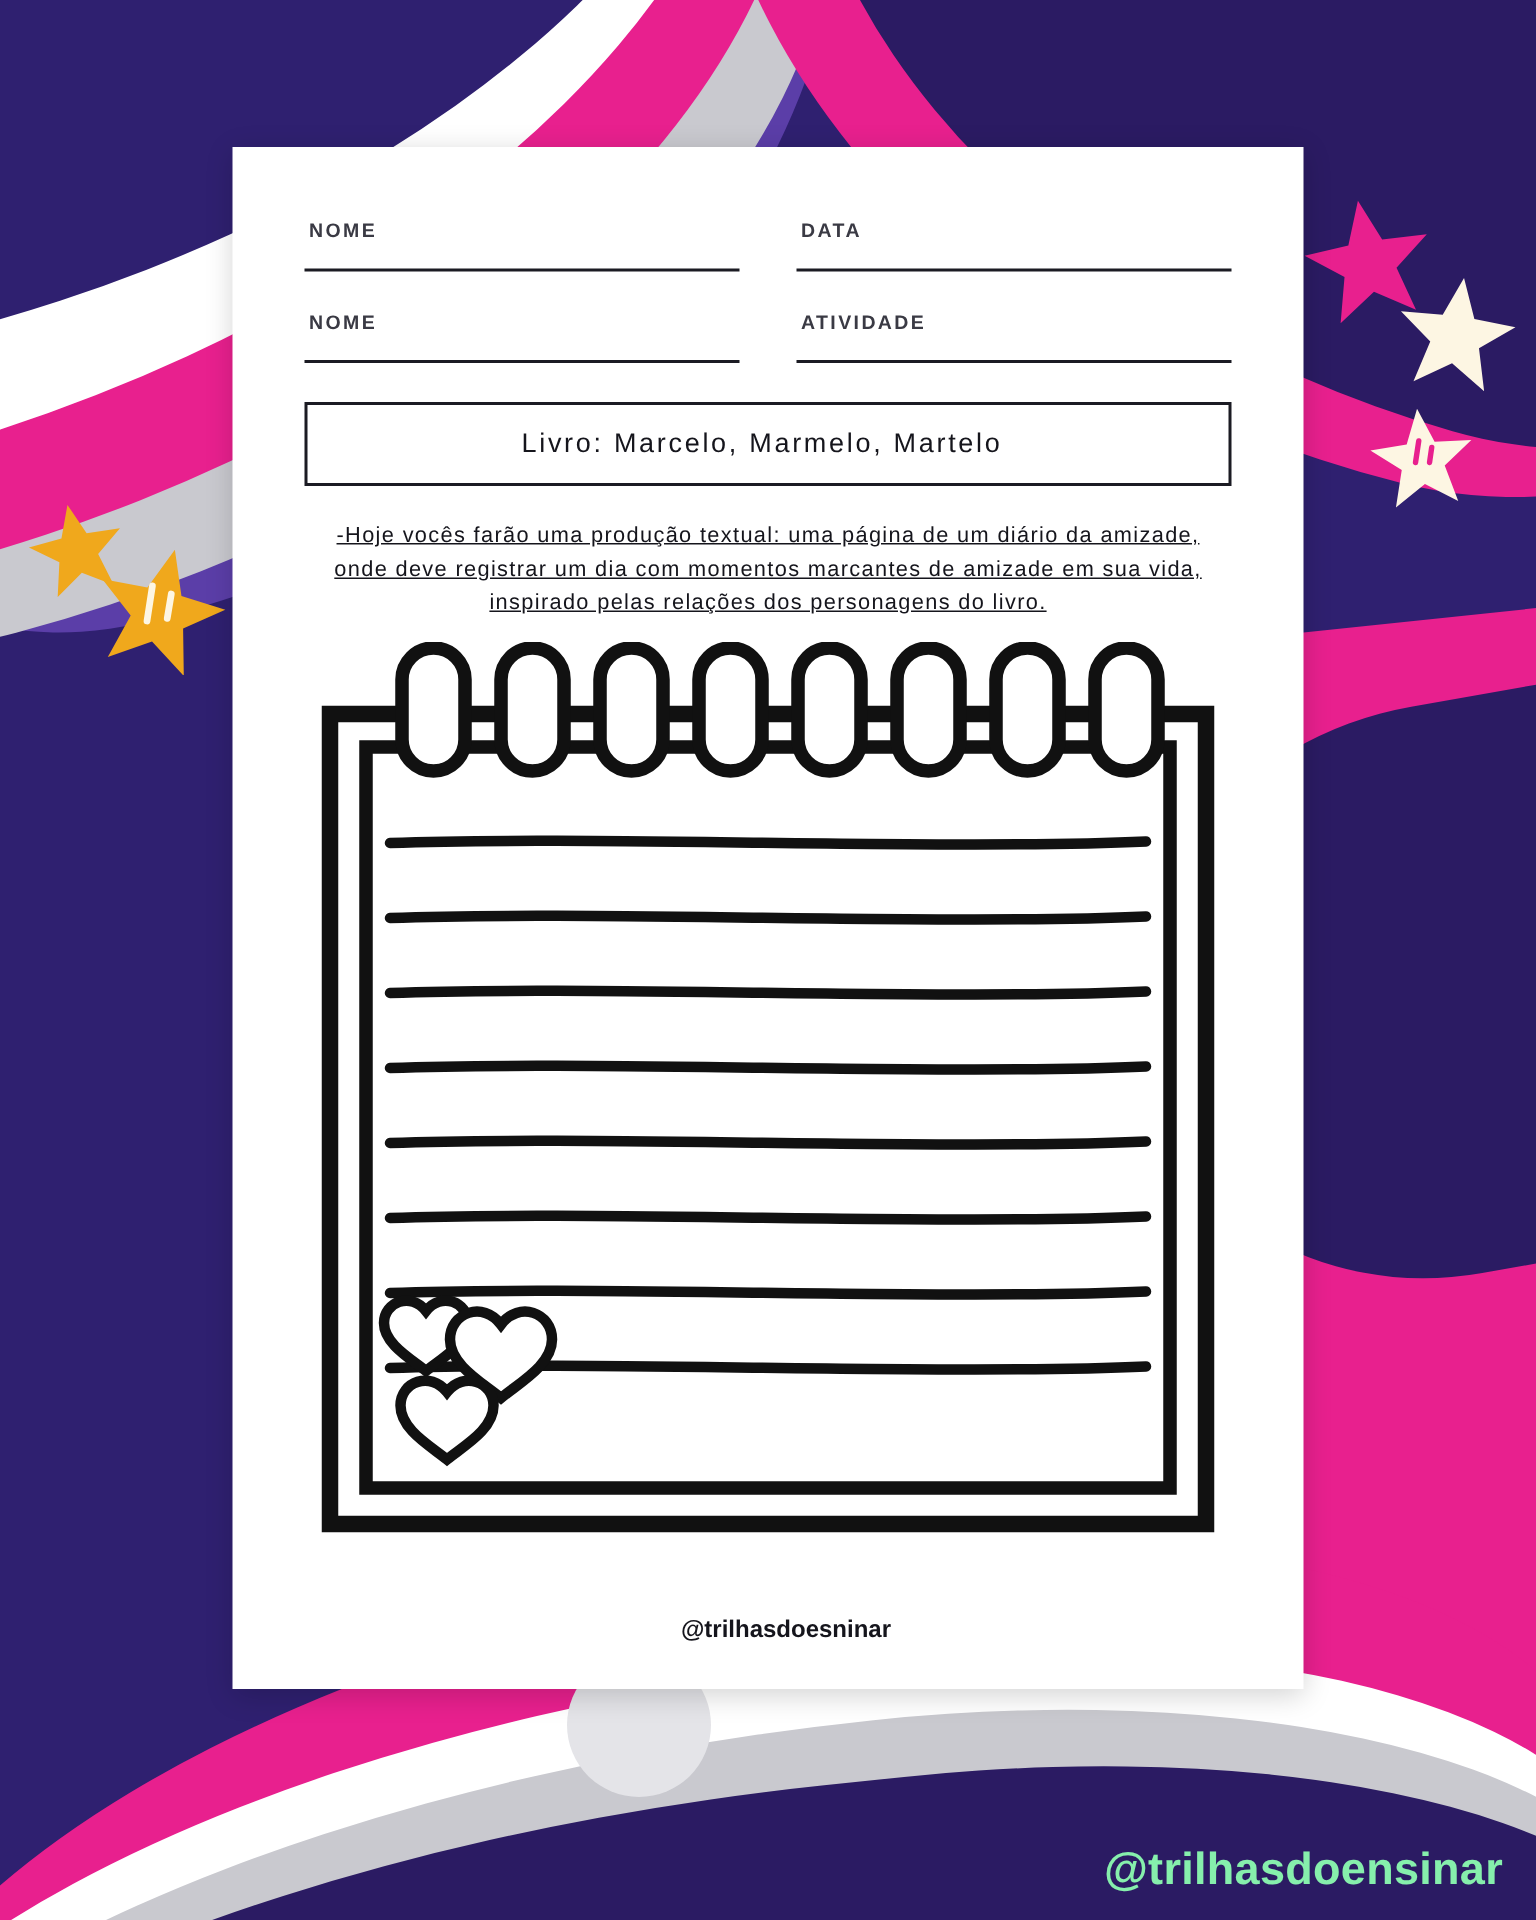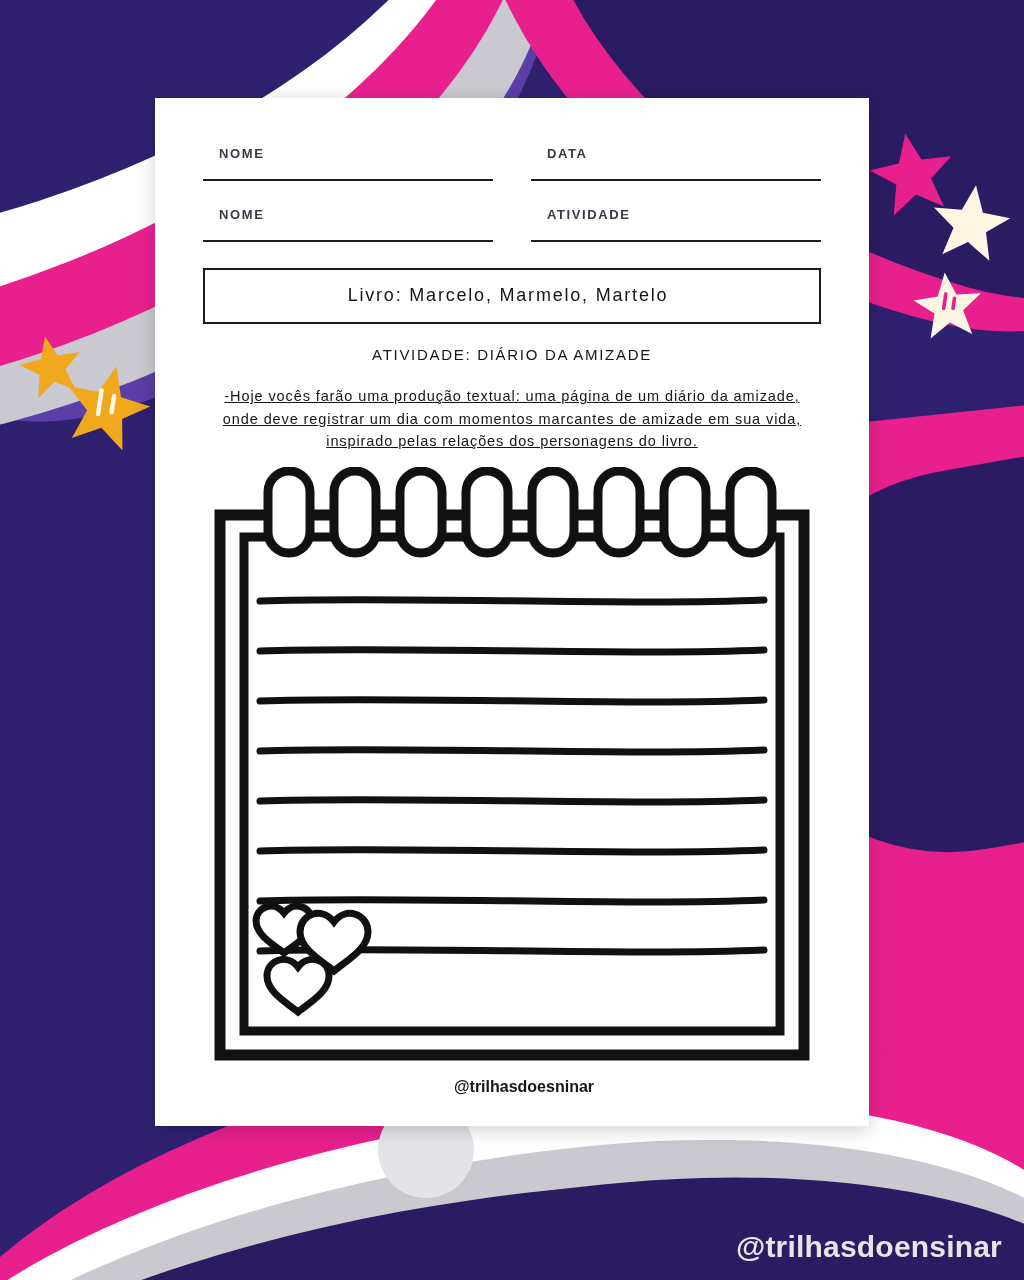--- a/index.html
+++ b/index.html
@@ -182,21 +182,20 @@
   .field {
     width: 290px;
   }
   .field-label {
     font-size: 13px;
     letter-spacing: 1.6px;
     font-weight: bold;
     color: #3a3a44;
     padding-left: 3px;
     margin-bottom: 18px;
-    margin-left: 13px;
   }
   .field-line {
     height: 2px;
     background: #1b1b23;
     width: 100%;
   }
 
   .book-box {
     margin-top: 14px;
     border: 2px solid #1b1b23;
@@ -252,21 +251,21 @@
     color: #15151c;
   }
 
   
   .watermark {
     position: absolute;
     right: 22px;
     bottom: 16px;
     font-size: 30px;
     font-weight: bold;
-    color: #e5e5e5;
+    color: #86efac;
     letter-spacing: 0.2px;
   }
 </style>
 </head>
 <body>
 
 <div id="stage">
 
   <div class="bg-layer">
     <div class="blob tl-purple"></div>
@@ -332,21 +331,20 @@
       <div class="field">
         <div class="field-label">ATIVIDADE</div>
         <div class="field-line"></div>
       </div>
     </div>
 
     <div class="book-box">
       <div class="book-title">Livro: Marcelo, Marmelo, Martelo</div>
     </div>
 
-    <div class="activity">ATIVIDADE: DIÁRIO DA AMIZADE</div>
 
     <div class="instructions">-Hoje vocês farão uma produção textual: uma página de um  diário da amizade, onde deve registrar um dia com momentos marcantes de amizade em sua vida, inspirado pelas relações dos personagens do livro.</div>
 
     <div class="notepad-wrap">
       <svg class="notepad-svg" width="600" height="600" viewBox="0 0 600 600">
 
         <rect x="8" y="48" width="584" height="540" fill="#ffffff" stroke="#111111" stroke-width="11"></rect>
         <rect x="32" y="70" width="536" height="494" fill="none" stroke="#111111" stroke-width="9"></rect>
 
         <g fill="#ffffff" stroke="#111111" stroke-width="9">

